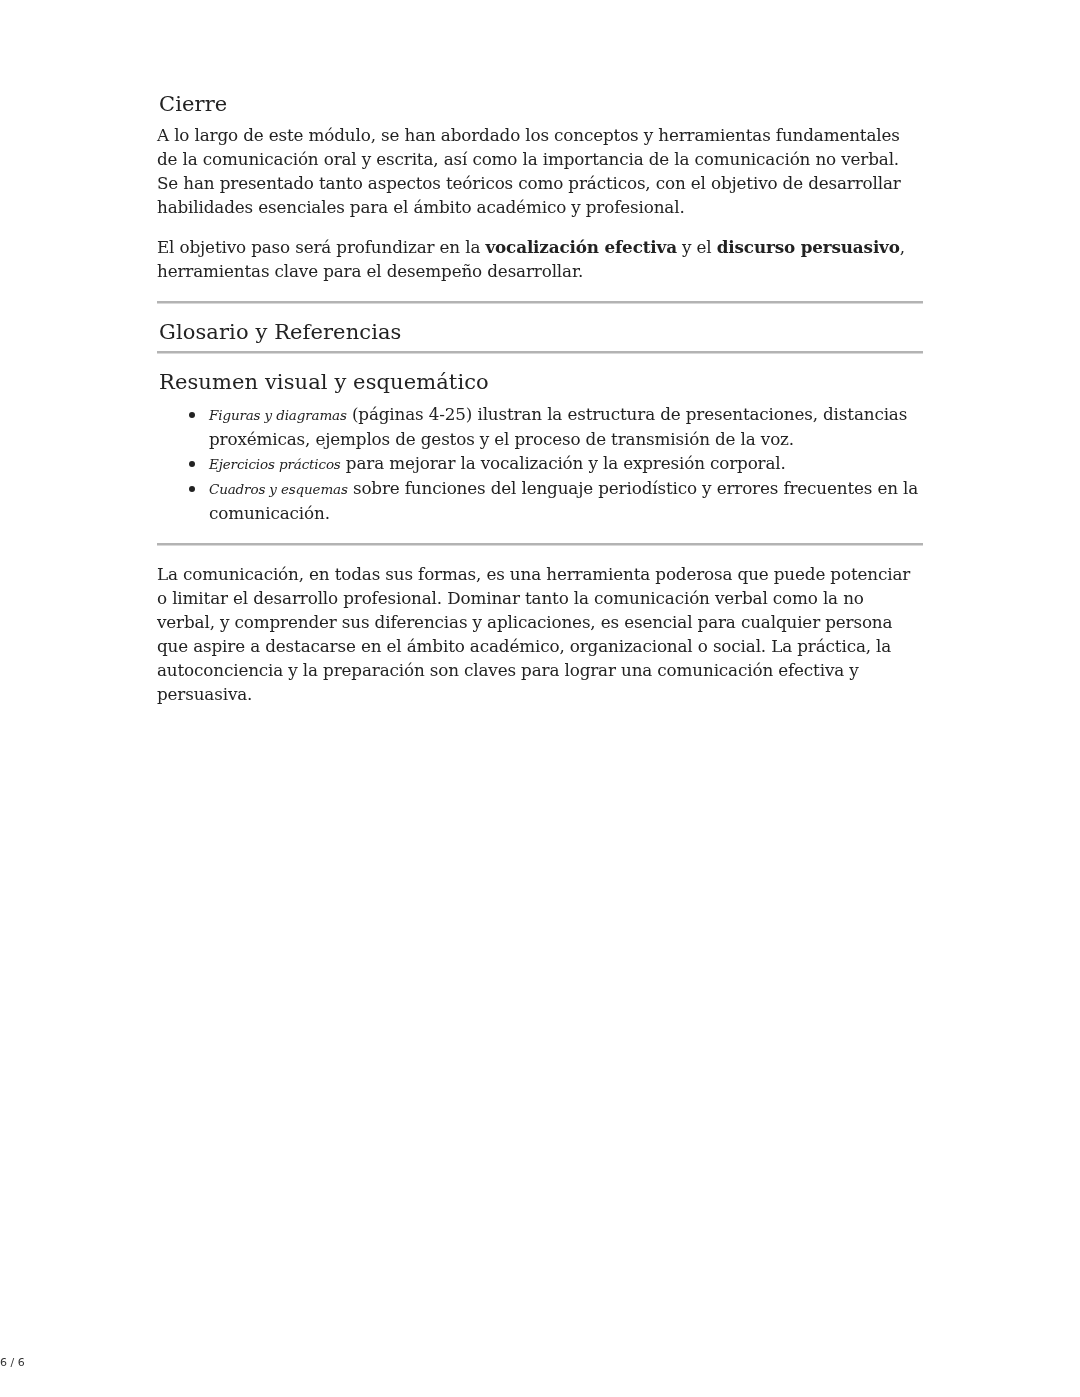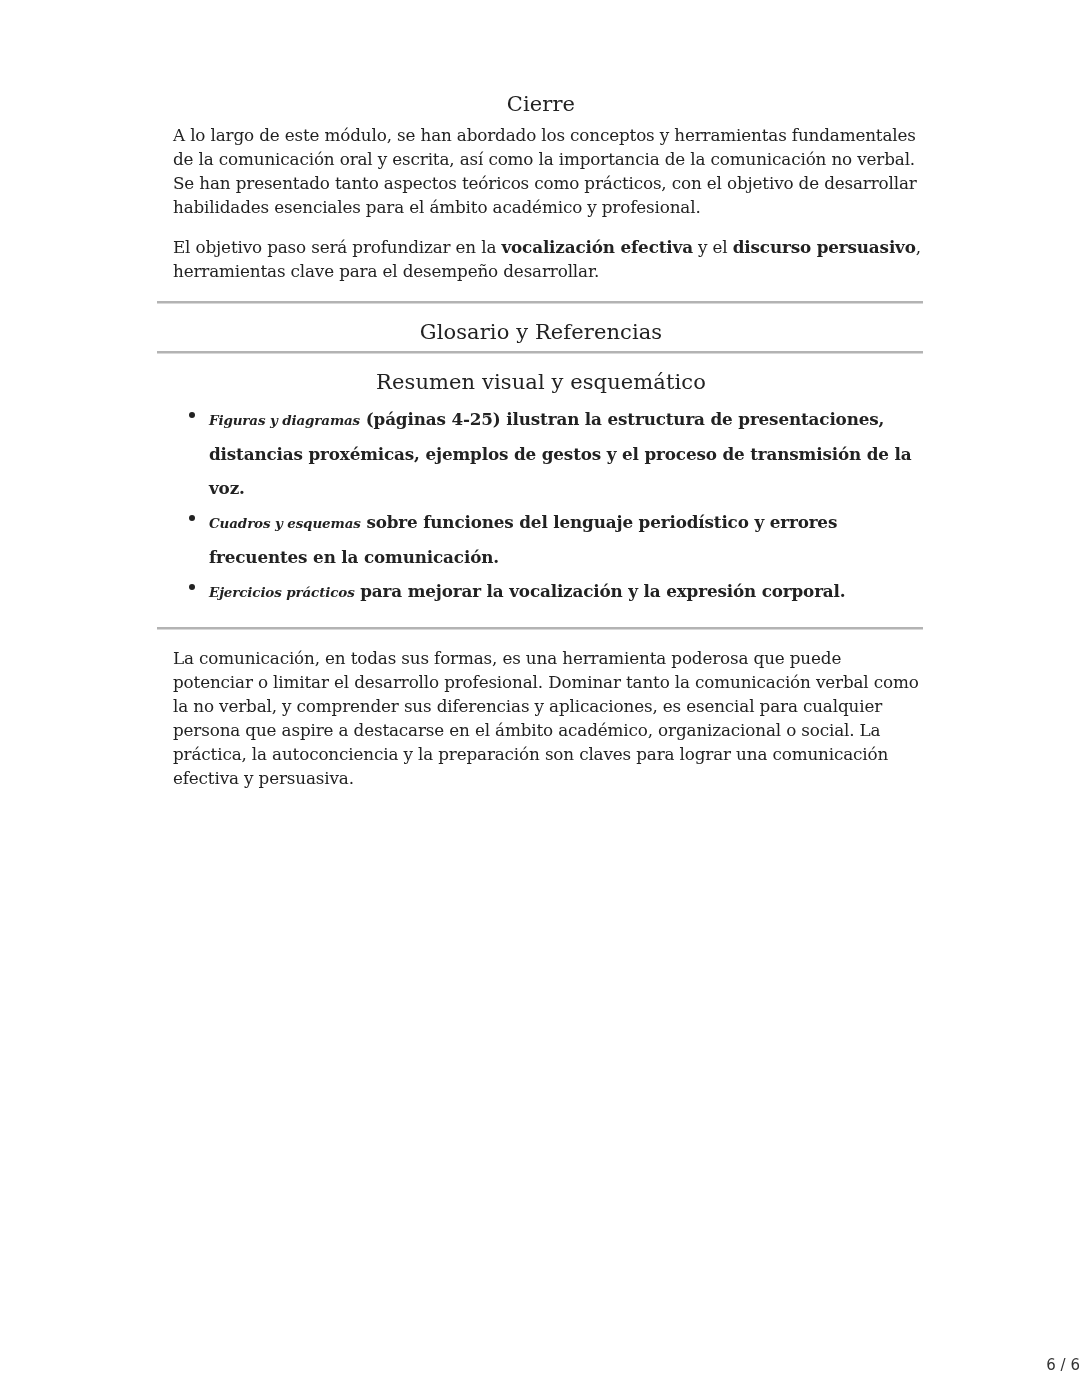--- a/index.html
+++ b/index.html
@@ -21,71 +21,69 @@
       top: 92px;
       width: 766px;
     }
     .section-title {
       font-size: 21px;
       font-weight: normal;
       color: #222222;
       margin: 0 0 6px 2px;
       line-height: 1.2;
       letter-spacing: 0.1px;
-      text-align: center;
     }
     p {
       font-size: 16.8px;
       line-height: 24px;
-      margin: 0 0 16px 16px;
+      margin: 0 0 16px 0;
       color: #222222;
       letter-spacing: -0.15px;
     }
     p.last { margin-bottom: 18px; }
     hr.sep {
       border: none;
       height: 2px;
       background: #b3b3b3;
       border-bottom: 1px solid #d8d8d8;
       margin: 0 0 16px 0;
     }
     b { font-weight: bold; }
     ul.summary {
       margin: 0 0 18px 0;
       padding-left: 52px;
       list-style: none;
     }
     ul.summary li {
       position: relative;
       font-size: 16.8px;
-      line-height: 34px;
+      line-height: 24px;
       letter-spacing: -0.15px;
-      font-weight: bold;
     }
     ul.summary li .bullet {
       position: absolute;
       left: -20px;
       top: 10px;
       width: 6px;
       height: 6px;
       border-radius: 50%;
       background: #222222;
     }
     ul.summary li em {
       font-style: italic;
       font-size: 13.5px;
     }
     .footer {
       position: absolute;
       top: 1356px;
       left: 0;
       width: 1080px;
-      text-align: right;
+      text-align: left;
       font-family: "DejaVu Sans", "Liberation Sans", sans-serif;
-      font-size: 15px;
+      font-size: 11px;
       color: #333333;
     }
   </style>
 </head>
 <body>
 
 <div class="page">
 
   <section>
     <h2 class="section-title">Cierre</h2>
@@ -103,25 +101,25 @@
 
   <section>
     <h2 class="section-title">Resumen visual y esquemático</h2>
     <ul class="summary">
       <li>
         <span class="bullet"></span>
         <em>Figuras y diagramas</em><span> (páginas 4-25) ilustran la estructura de presentaciones, distancias proxémicas, ejemplos de gestos y el proceso de transmisión de la voz.</span>
       </li>
       <li>
         <span class="bullet"></span>
-        <em>Cuadros y esquemas</em><span> sobre funciones del lenguaje periodístico y errores frecuentes en la comunicación.</span>
+        <em>Ejercicios prácticos</em><span> para mejorar la vocalización y la expresión corporal.</span>
       </li>
       <li>
         <span class="bullet"></span>
-        <em>Ejercicios prácticos</em><span> para mejorar la vocalización y la expresión corporal.</span>
+        <em>Cuadros y esquemas</em><span> sobre funciones del lenguaje periodístico y errores frecuentes en la comunicación.</span>
       </li>
     </ul>
   </section>
 
   <hr class="sep">
 
   <section>
     <p>La comunicación, en todas sus formas, es una herramienta poderosa que puede potenciar o limitar el desarrollo profesional. Dominar tanto la comunicación verbal como la no verbal, y comprender sus diferencias y aplicaciones, es esencial para cualquier persona que aspire a destacarse en el ámbito académico, organizacional o social. La práctica, la autoconciencia y la preparación son claves para lograr una comunicación efectiva y persuasiva.</p>
   </section>
 

